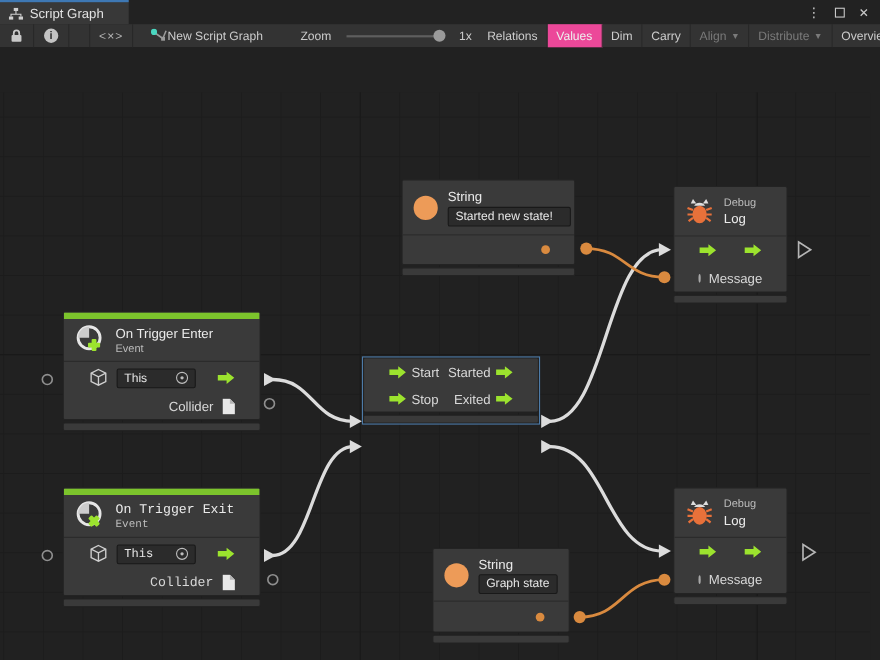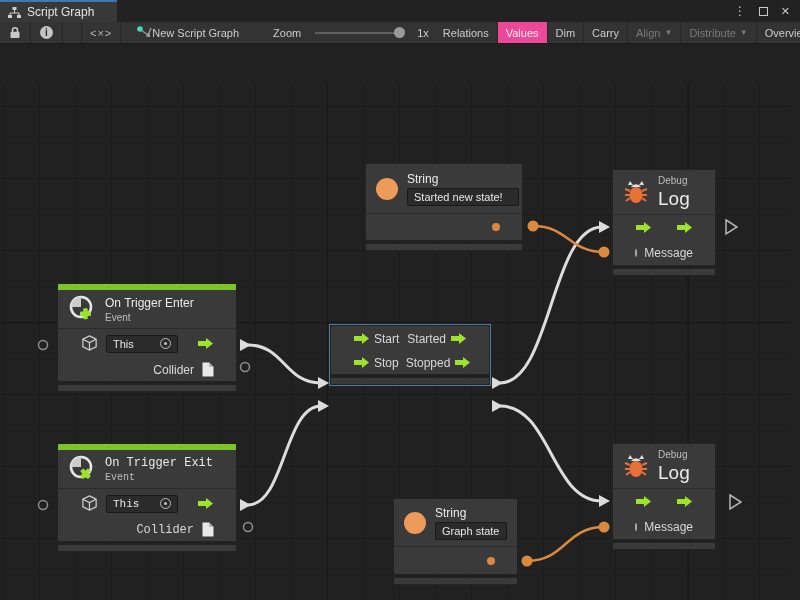--- a/index.html
+++ b/index.html
@@ -47,21 +47,21 @@
   .node { position:absolute; z-index:2; }
   .node-body { background:#3a3a3a; border:1px solid #232323; border-radius:2px; overflow:hidden; }
   .node-footer { height:8px; background:#3a3a3a; border:1px solid #232323;
                  border-radius:2px; margin-top:2px; }
   .node.selected { outline:1px solid var(--sel); }
   .accent-bar { height:6px; background:var(--greenbar); }
   .node-header { display:flex; align-items:center; gap:9px; padding:0 10px;
                  border-bottom:1px solid #2b2b2b; }
   .hcol { display:flex; flex-direction:column; justify-content:center; gap:2px; }
   .ntitle { font-size:12px; color:#eaeaea; }
-  .ntitle.big { font-size:19px; }
+  .ntitle.big { font-size:12px; }
   .ntitle.spread { word-spacing:4px; }
   .nsub { font-size:10px; color:#bdbdbd; }
   .prow { display:flex; align-items:center; padding:0 22px; gap:7px; }
   .prow.right { justify-content:flex-end; }
   .prow.between { justify-content:space-between; }
   .plabel { font-size:12px; color:#d8d8d8; }
   .spacer { flex:1; }
   .field { background:#2b2b2b; border:1px solid #191919; border-radius:2px; height:18px;
            display:inline-flex; align-items:center; padding:0 6px; font-size:11px; color:#e6e6e6; }
   .this-field { width:72px; justify-content:space-between; }
@@ -315,21 +315,21 @@
       <div class="prow between" style="height:23px;">
         <span class="pgroup">
           <span>
               <svg width="17" height="13" viewBox="0 0 17 13">
                 <path d="M1 4 h8 V1 L16 6.5 L9 12 V9 H1 z" fill="var(--green)"></path>
               </svg>
             </span>
           <span class="plabel">Stop</span>
         </span>
         <span class="pgroup">
-          <span class="plabel">Stopped</span>
+          <span class="plabel">Exited</span>
           <span>
               <svg width="17" height="13" viewBox="0 0 17 13">
                 <path d="M1 4 h8 V1 L16 6.5 L9 12 V9 H1 z" fill="var(--green)"></path>
               </svg>
             </span>
         </span>
       </div>
     </div>
     <div class="node-footer"></div>
   </div>

